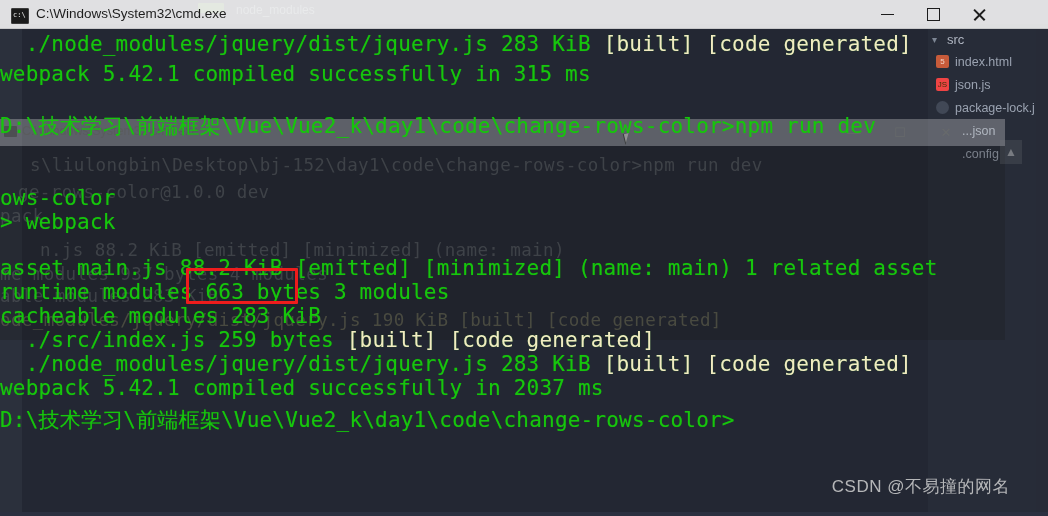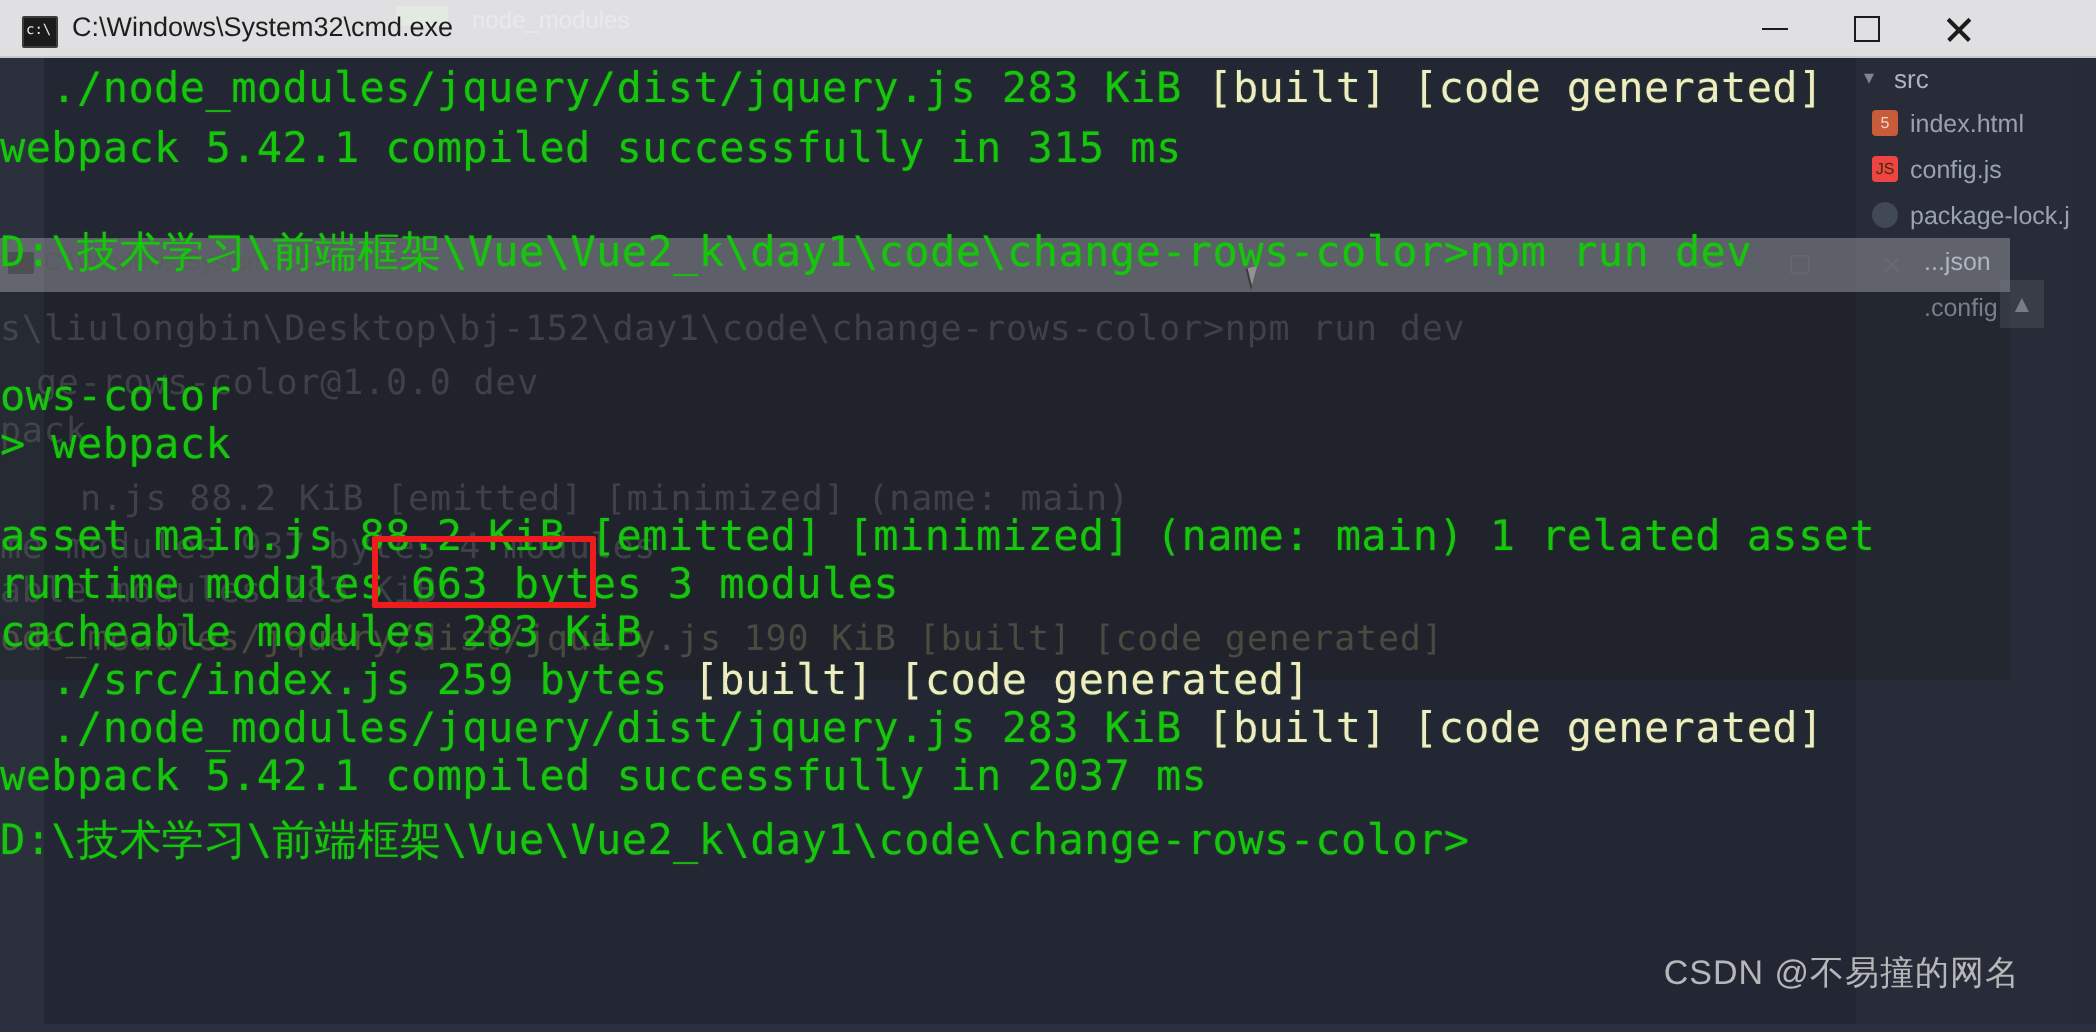--- a/index.html
+++ b/index.html
@@ -304,37 +304,37 @@
         <span style="color:#7d8694;font-size:10px;">▾</span>
         <span class="fico cfg"></span>
         <span>src</span>
       </div>
       <div class="bg-file">
         <span class="fico html">5</span>
         <span>index.html</span>
       </div>
       <div class="bg-file">
         <span class="fico js">JS</span>
-        <span>config.js</span>
+        <span>json.js</span>
       </div>
       <div class="bg-file">
         <span class="fico lock"></span>
         <span>package-lock.j</span>
       </div>
       <div class="bg-file" style="padding-left:34px;">
         <span>...json</span>
       </div>
       <div class="bg-file" style="padding-left:34px;">
         <span>.config</span>
       </div>
     </div>
   </div>
 
   <div class="ghost-cmd-body">
-    <div class="ghost-line" style="left:0px;  top:9px;">s\liulongbin\Desktop\bj-152\day1\code\change-rows-color&gt;npm run dev</div>
+    <div class="ghost-line" style="left:0px;  top:9px;padding-left:30px;">s\liulongbin\Desktop\bj-152\day1\code\change-rows-color&gt;npm run dev</div>
     <div class="ghost-line" style="left:18px; top:36px;">ge-rows-color@1.0.0 dev</div>
     <div class="ghost-line" style="left:0px;  top:60px;">pack</div>
     <div class="ghost-line" style="left:40px; top:94px;">n.js 88.2 KiB [emitted] [minimized] (name: main)</div>
     <div class="ghost-line" style="left:0px;  top:118px;">me modules 937 bytes 4 modules</div>
     <div class="ghost-line" style="left:0px;  top:140px;">able modules 283 KiB</div>
     <div class="ghost-line cream" style="left:0px; top:164px;">ode_modules/jquery/dist/jquery.js 190 KiB [built] [code generated]</div>
   </div>
 
   <div class="ghost-cmd">
     <div class="g-ico"></div>

